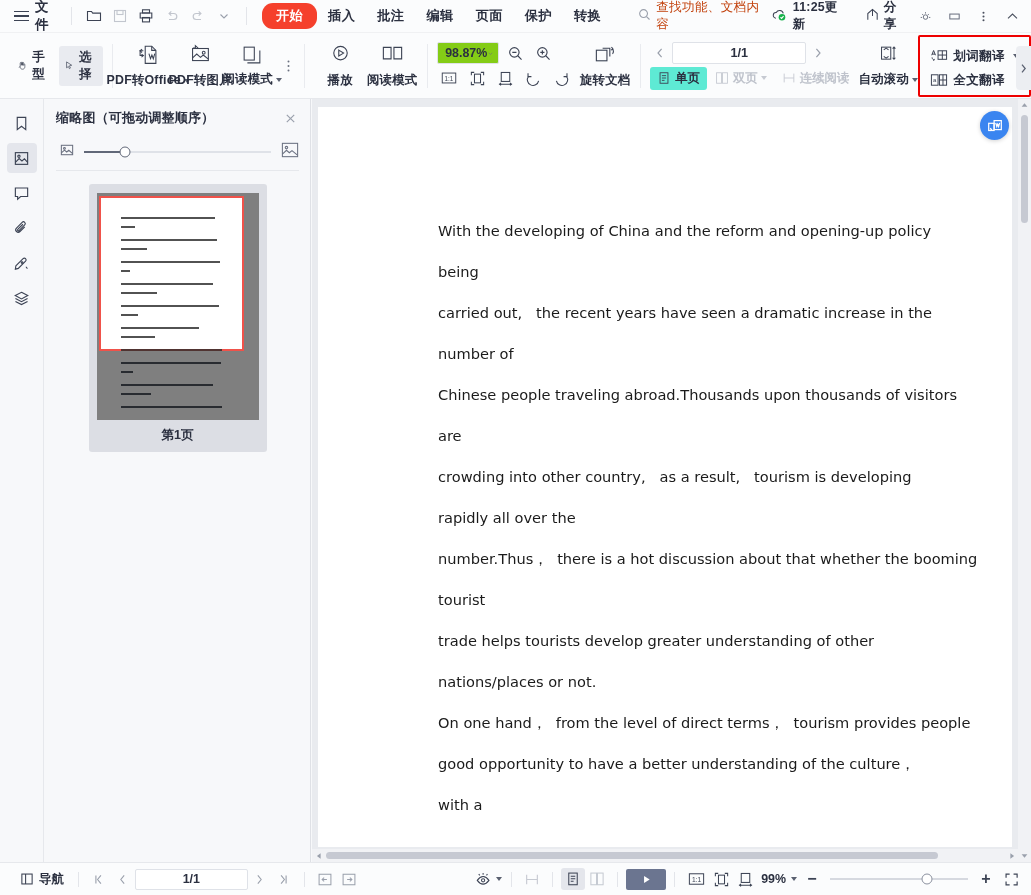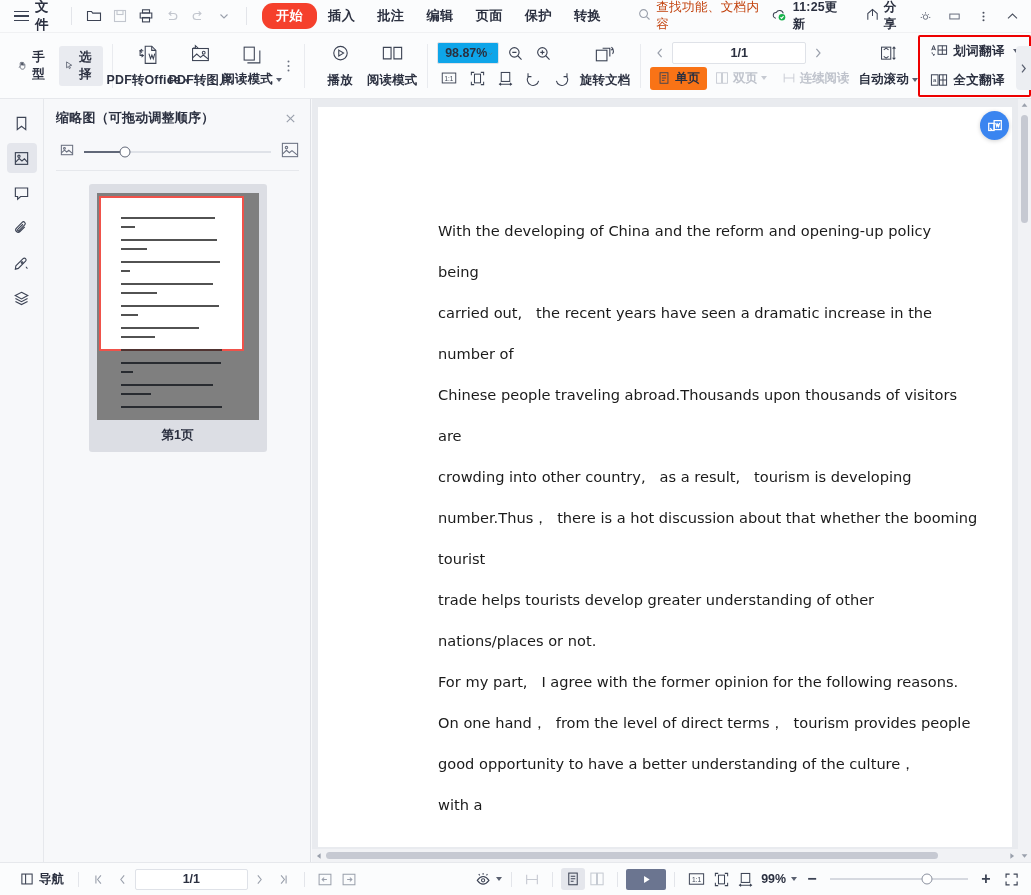--- a/index.html
+++ b/index.html
@@ -64,46 +64,46 @@
     display: flex; flex-direction: column; align-items: center; justify-content: center;
     min-width: 52px; height: 58px; padding: 0 6px; cursor: pointer; border-radius: 4px;
   }
   .bigbtn .bl { font-size: 12.4px; color: #2b3040; margin-top: 4px; white-space: nowrap; font-weight: 600; letter-spacing: .2px; }
   .caret { display: inline-block; width: 0; height: 0; border-left: 3.2px solid transparent; border-right: 3.2px solid transparent; border-top: 4px solid #5a6070; margin-left: 3px; vertical-align: middle; }
 
   
   .zoomgrp { display: flex; flex-direction: column; justify-content: center; height: 58px; gap: 3px; }
   .zrow { display: flex; align-items: center; gap: 4px; }
   .zoominput {
-    width: 62px; height: 22px; border: 1px solid #dfe2e8; background: #0ea5e9; border-radius: 2px;
+    width: 62px; height: 22px; border: 1px solid #dfe2e8; background: #84cc16; border-radius: 2px;
     display: flex; align-items: center; justify-content: space-between; padding: 0 4px 0 7px; cursor: pointer;
   }
   .zoominput span { font-size: 12.4px; color: #2b3040; font-weight: 600; }
   .sm-icon { width: 24px; height: 22px; display: flex; align-items: center; justify-content: center; cursor: pointer; border-radius: 3px; }
 
   
   .pgnav { display: flex; flex-direction: column; justify-content: center; height: 58px; gap: 3px; }
   .pgrow1 { display: flex; align-items: center; gap: 2px; }
   .pgfield {
     width: 134px; height: 22px; border: 1px solid #dfe2e8; background: #fff; border-radius: 2px;
     display: flex; align-items: center; justify-content: center; font-size: 12.6px; color: #2b3040; font-weight: 600;
   }
   .navarrow { width: 20px; height: 22px; display:flex; align-items:center; justify-content:center; cursor: pointer; }
   .pgrow2 { display: flex; align-items: center; gap: 1px; }
   .modebtn {
     display: flex; align-items: center; gap: 4px; padding: 3px 7px; border-radius: 3px;
     font-size: 12.4px; color: #2b3040; cursor: pointer; font-weight: 600; white-space: nowrap;
   }
-  .modebtn.sel { background: #f97316; }
+  .modebtn.sel { background: #5eead4; }
   .modebtn.dis { color: #bfc3cc; cursor: default; }
 
   
   .transbox {
     border: 2.5px solid #ee0000; border-radius: 2px; display: flex; flex-direction: column;
-    justify-content: space-between; gap: 3px; padding: 4px 6px; margin-left: 4px; background: #fbfcfd;
+    justify-content: flex-end; gap: 3px; padding: 4px 6px; margin-left: 4px; background: #fbfcfd;
     height: 62px;
   }
   .transrow { display: flex; align-items: center; gap: 5px; padding: 2px 4px; border-radius: 3px; cursor: pointer; }
   .transrow .tl { font-size: 12.6px; color: #2b3040; font-weight: 600; letter-spacing: .3px; white-space: nowrap; }
 
   
   .rhandle {
     position: absolute; right: 0; top: 46px; width: 15px; height: 44px;
     background: #eceef2; border-radius: 4px 0 0 4px;
     display: flex; align-items: center; justify-content: center; cursor: pointer; z-index: 5;
@@ -634,25 +634,25 @@
   <div class="docarea">
     <div class="docpage">
       <div class="doctext">
         <p>With the developing of China and the reform and opening-up policy</p>
         <p>being</p>
         <p>carried out,   the recent years have seen a dramatic increase in the</p>
         <p>number of</p>
         <p>Chinese people traveling abroad.Thousands upon thousands of visitors</p>
         <p>are</p>
         <p>crowding into other country,   as a result,   tourism is developing</p>
+        <p>rapidly all over the</p>
         <p>number.Thus，  there is a hot discussion about that whether the booming</p>
         <p>tourist</p>
         <p>trade helps tourists develop greater understanding of other</p>
         <p>nations/places or not.</p>
-        <p>For my part,   I agree with the former opinion for the following reasons.</p>
         <p>On one hand，  from the level of direct terms，  tourism provides people</p>
         <p>good opportunity to have a better understanding of the culture，</p>
         <p>with a</p>
       </div>
     </div>
 
     <div class="fab">
       <svg width="18" height="18" viewBox="0 0 20 20" fill="none" stroke="#ffffff" stroke-width="1.35">
         <rect x="9" y="4" width="8" height="10"></rect>
           <path d="M10.8 6.6l1.2 4 1-2.6 1 2.6 1.2-4"></path>

